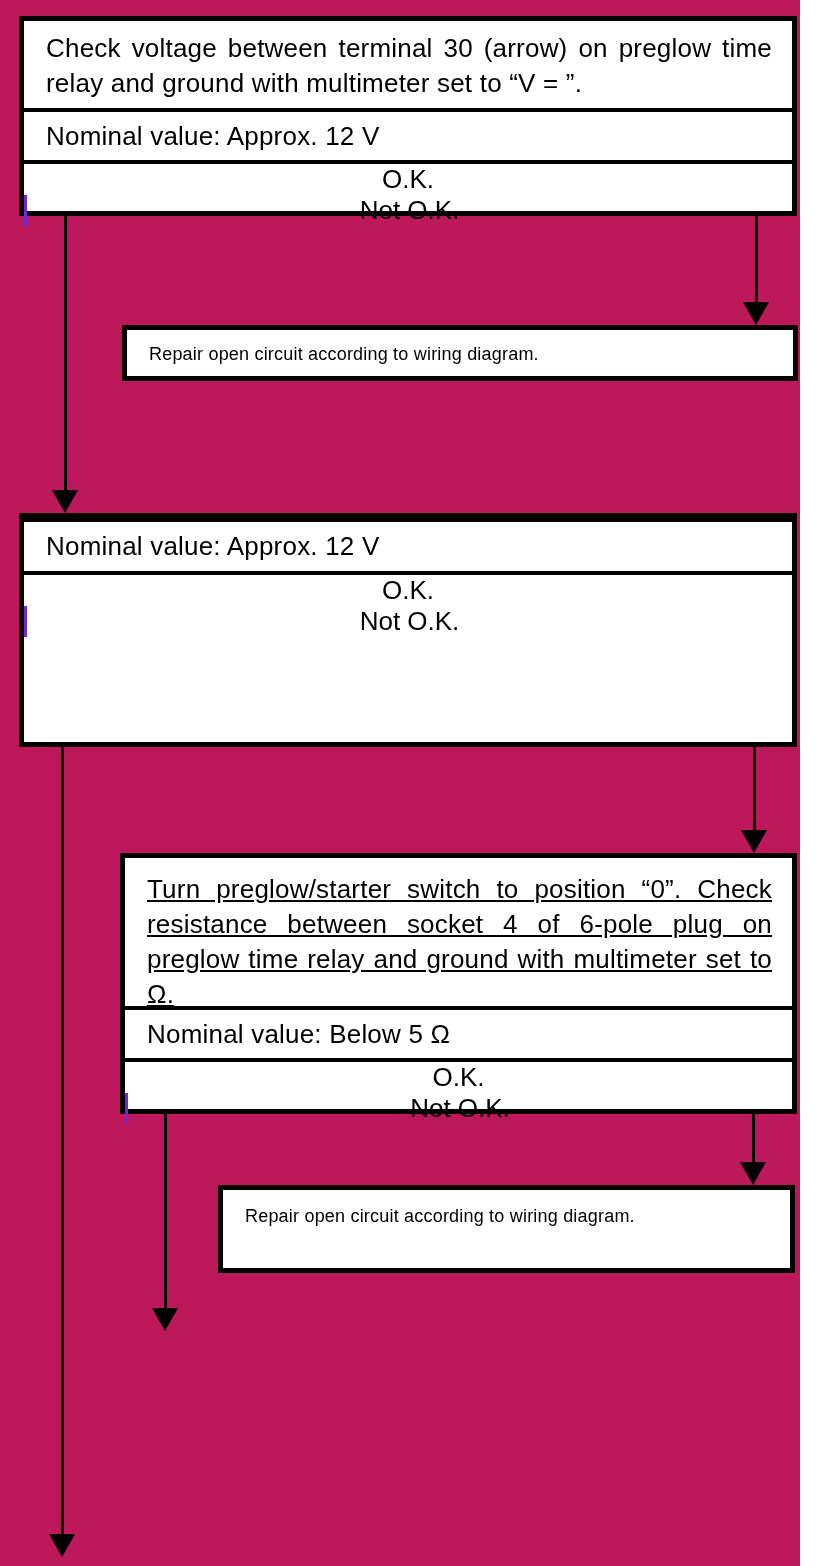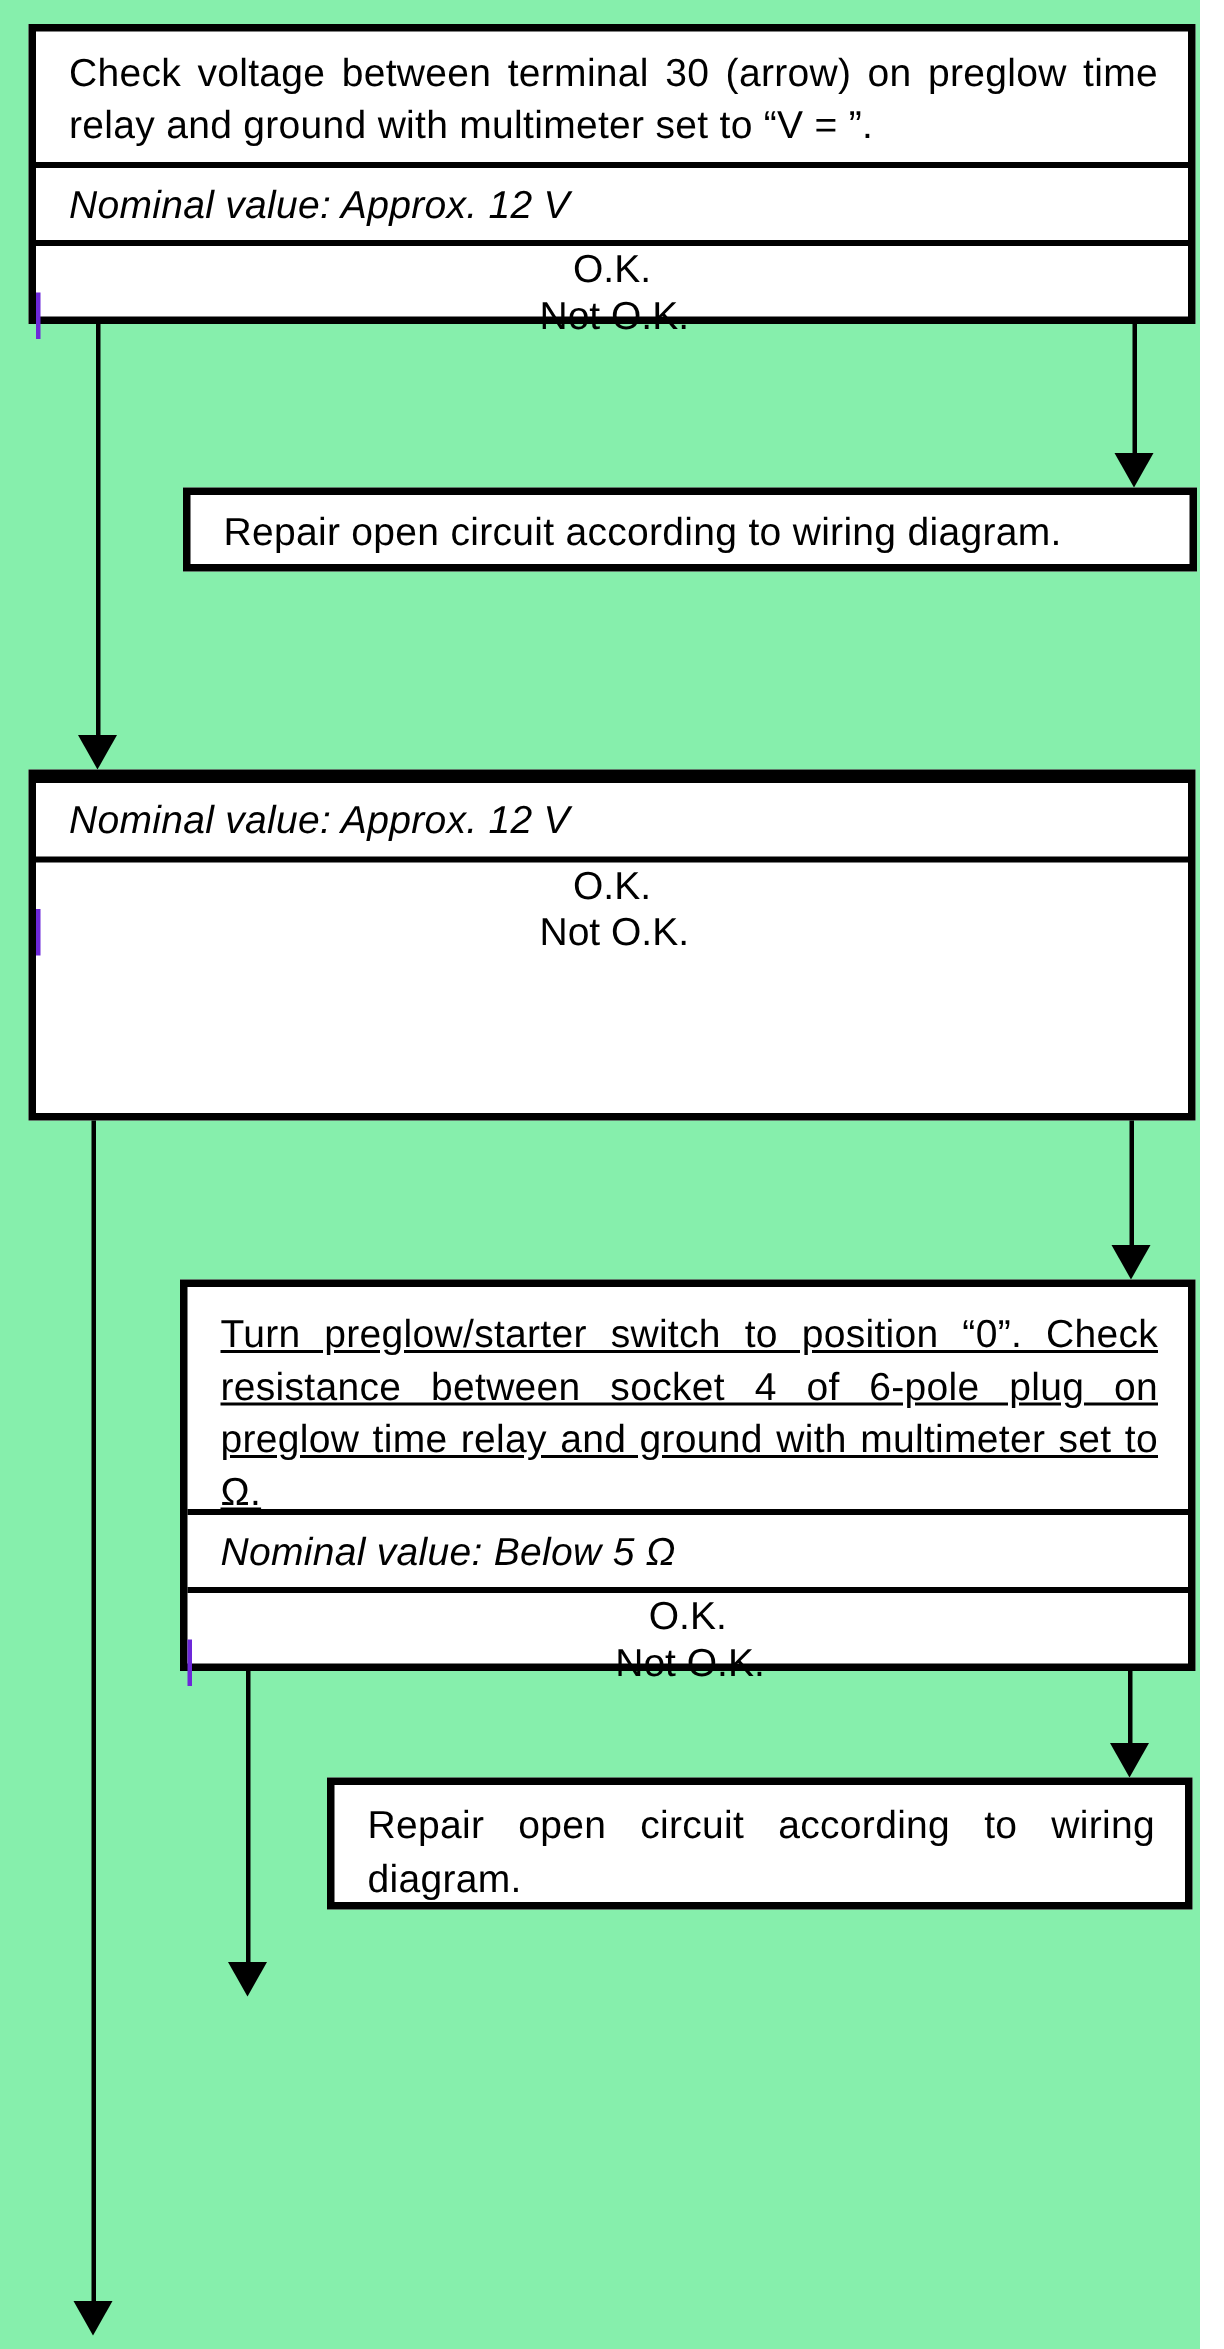--- a/index.html
+++ b/index.html
@@ -4,21 +4,21 @@
 <style>
   html, body {
     margin: 0;
     padding: 0;
     background: #ffffff;
   }
   #canvas {
     position: relative;
     width: 800px;
     height: 1566px;
-    background: #86efac;
+    background: #be185d;
     font-family: "Liberation Sans", "DejaVu Sans", sans-serif;
     color: #000;
   }
   .node {
     position: absolute;
     border: 5px solid #000;
     background: #fff;
     box-sizing: border-box;
   }
   .statement {
@@ -32,42 +32,41 @@
   .rowline {
     border-top: 4px solid #000;
   }
   .nominal {
     box-sizing: border-box;
     display: flex;
     align-items: center;
     padding-left: 22px;
     font-size: 26px;
     letter-spacing: 0.2px;
-    font-style: italic;
   }
   .verdict-row {
     box-sizing: border-box;
     display: flex;
     flex-direction: column;
   }
   .verdict-cell {
     flex: 1 1 50%;
     display: flex;
     align-items: center;
     justify-content: center;
     font-size: 26px;
     box-sizing: border-box;
   }
   .verdict-cell.right {
     border-left: 3px solid #6d28d9;
   }
   .leaf-text {
     box-sizing: border-box;
     padding: 12px 20px 0 22px;
-    font-size: 26px;
+    font-size: 18px;
     line-height: 36px;
     text-align: justify;
     letter-spacing: 0.2px;
   }
   .vline {
     position: absolute;
     width: 3px;
     background: #000;
   }
   .arrowhead {

